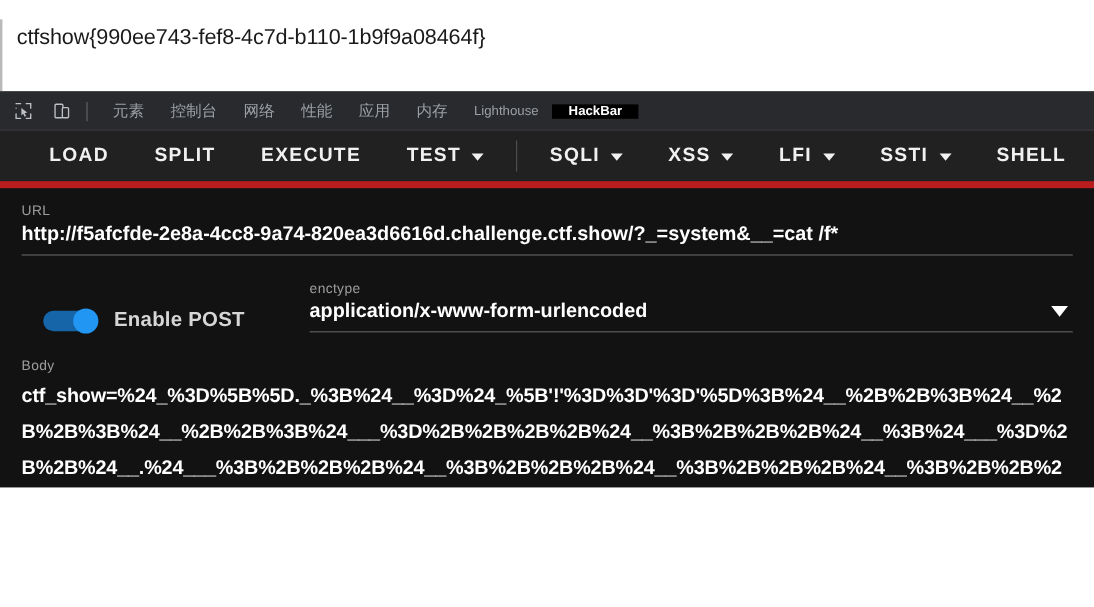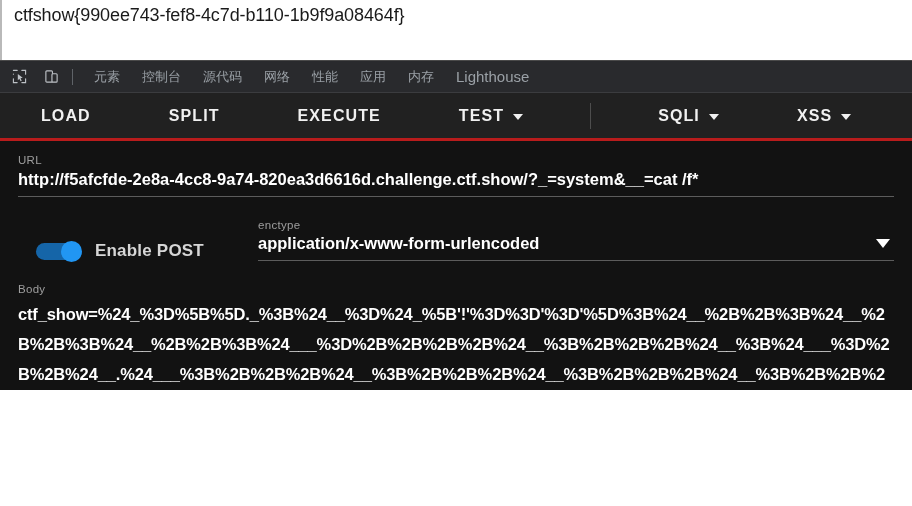--- a/index.html
+++ b/index.html
@@ -2,21 +2,21 @@
 <html><head>
 <meta charset="utf-8">
 <style>
   * { box-sizing: border-box; margin: 0; padding: 0; }
   html, body {
     width: 912px; height: 506px;
     overflow: hidden;
     background: #ffffff;
     font-family: "Liberation Sans", sans-serif;
   }
-  #app { position: relative; width: 912px; height: 390px; overflow: hidden; }
+  #app { position: relative; width: 912px; height: 390px; overflow: hidden; margin-top: 16px; }
 
   
   .page-area {
     position: absolute; left: 0; top: 0; width: 912px; height: 60px;
     background: #ffffff;
     border-left: 2px solid #b9b9b9;
   }
   .flag-text {
     position: absolute; left: 12px; top: 5px;
     font-size: 18px; color: #1a1a1a;
@@ -47,40 +47,39 @@
   }
   .tool-btn svg { display: block; }
   .divider-vert {
     width: 1px; height: 16px; background: #5f6368;
     align-self: center; margin: 0 6px 0 2px;
   }
   .tabs { display: flex; align-items: center; flex: 1; min-width: 0; }
   .tab {
     display: flex; align-items: center; gap: 4px;
     padding: 0 11px;
-    font-size: 15px; color: #9aa0a6;
+    font-size: 11px; color: #9aa0a6;
     white-space: nowrap;
   }
   .tab.cjk { font-size: 13px; }
   .tab.active {
     background: #000000; color: #ffffff; font-weight: bold;
     padding: 0 14px;
   }
   .flask-icon { display: inline-block; }
 
   
   .hb-toolbar {
     position: relative;
     height: 48px;
     background: #212121;
     display: flex; align-items: center;
     padding-left: 22px;
     overflow: hidden;
-    border-bottom: 3px solid #b91c1c;
-    gap: 40px;
+    border-bottom: 6px solid #b91c1c;
   }
   .hb-btn {
     display: flex; align-items: center; gap: 9px;
     color: #f1f1f1;
     font-size: 16px; font-weight: bold; letter-spacing: 1.1px;
     padding: 0 19px;
     white-space: nowrap;
   }
   .caret {
     width: 0; height: 0;
@@ -193,36 +192,36 @@
         <div class="divider-vert"></div>
       </div>
       <div class="tabs" id="tabs">
           <div class="tab cjk">
             <span>元素</span>
           </div>
           <div class="tab cjk">
             <span>控制台</span>
           </div>
           <div class="tab cjk">
-            <span>源代码</span>
-          </div>
-          <div class="tab cjk">
             <span>网络</span>
           </div>
           <div class="tab cjk">
             <span>性能</span>
           </div>
           <div class="tab cjk">
             <span>应用</span>
           </div>
           <div class="tab cjk">
             <span>内存</span>
           </div>
           <div class="tab">
             <span>Lighthouse</span>
+          </div>
+          <div class="tab active">
+            <span>HackBar</span>
           </div>
         </div>
     </div>
 
     <div class="hb-toolbar" id="hb-toolbar">
         <div class="hb-btn">
           <span>LOAD</span>
         </div>
         <div class="hb-btn">
           <span>SPLIT</span>

